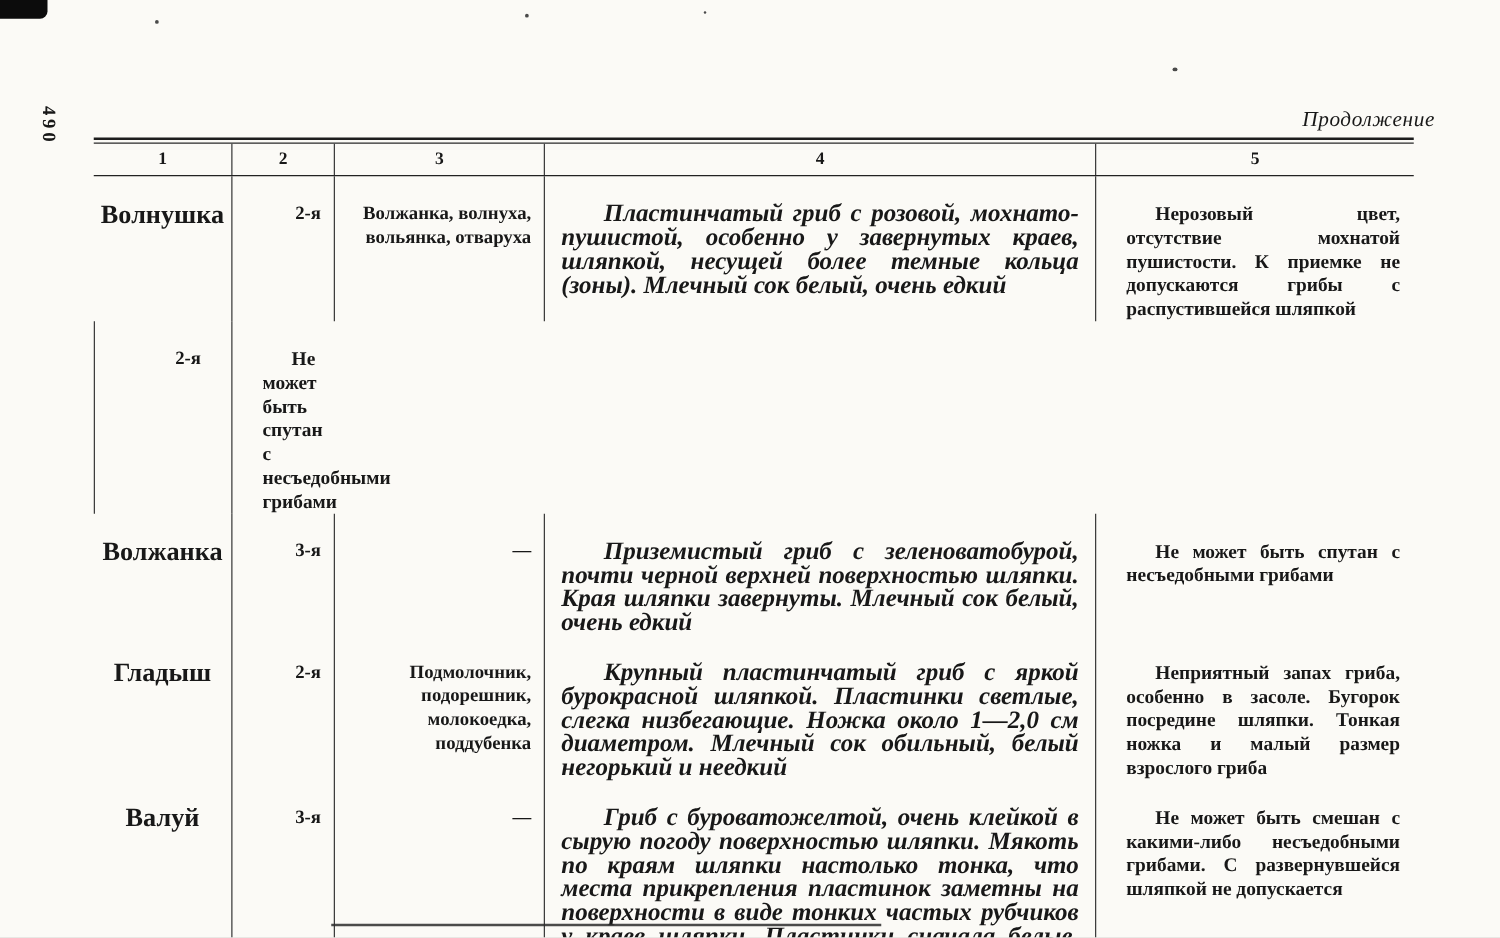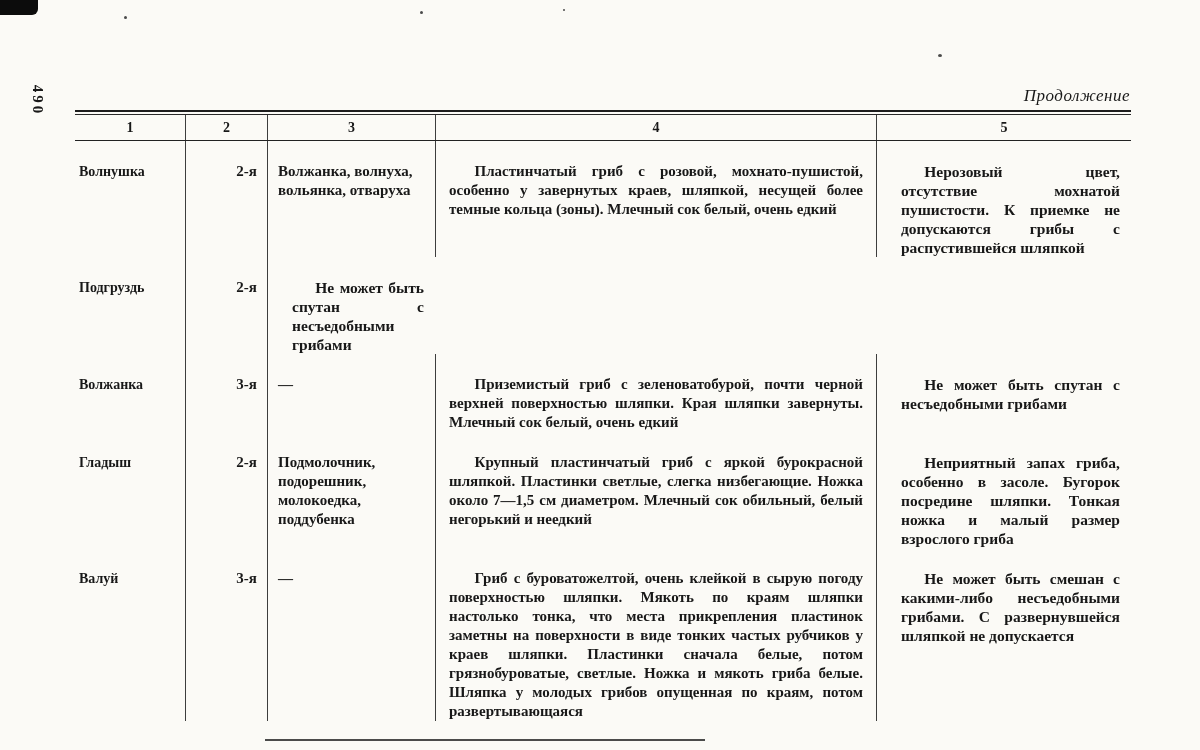--- a/index.html
+++ b/index.html
@@ -21,21 +21,21 @@
   .speck.s3 { left:938px; top:54px; width:4px; height:3px; }
   .speck.s4 { left:563px; top:9px;  width:2px; height:2px; }
 
   .page-number {
     position:absolute; left:22px; top:92px;
     transform:rotate(90deg); transform-origin:center;
     font-size:15px; font-weight:bold; letter-spacing:3px;
   }
 
   .continuation {
-    position:absolute; right:70px; top:86px;
+    position:absolute; right:52px; top:86px;
     font-style:italic; font-size:17px; letter-spacing:0.5px;
   }
 
   .table-wrap {
     position:absolute; left:75px; top:110px; width:1056px;
   }
 
   .top-rule {
     height:2px;
     border-top:2.5px solid #1d1d1d;
@@ -51,24 +51,24 @@
   .thead { border-bottom:1.5px solid #222; }
   .thead .cell {
     text-align:center; font-weight:bold; font-size:14px;
     line-height:25px; height:25px;
   }
 
   .cell { box-sizing:border-box; }
   .c2, .c3, .c4, .c5 { border-left:1px solid #3d3d3d; }
 
   .trow .cell { padding-top:21px; line-height:19px; font-weight:bold;padding-left:40px; }
-  .trow .c1 { text-align:left; font-size:14px; padding-left:4px; padding-right:4px; }
+  .trow .c1 { text-align:center; font-size:21px; padding-left:4px; padding-right:4px; }
   .trow .c2 { text-align:center; font-size:15px; }
-  .trow .c3 { text-align:left; font-size:15px; padding-left:10px; padding-right:10px; }
-  .trow .c4 { text-align:justify; font-size:15px; padding-left:13px; padding-right:13px; text-indent:1.7em; }
+  .trow .c3 { text-align:right; font-size:15px; padding-left:10px; padding-right:10px; }
+  .trow .c4 { text-align:justify; font-size:20px; padding-left:13px; padding-right:13px; text-indent:1.7em;font-style:italic; }
   .trow .c5 { text-align:justify; font-size:15.5px; padding-left:24px; padding-right:11px; text-indent:1.5em; }
 
   .bottom-rule {
     position:absolute; left:265px; top:739px; width:440px; height:2px;
     background:#2c2c2c; opacity:.85;
   }
 </style>
 </head>
 <body>
 
@@ -98,38 +98,37 @@
     <div>
   <div class="trow">
     <div class="cell c1">Волнушка</div>
     <div class="cell c2">2-я</div>
     <div class="cell c3">Волжанка, волнуха, вольянка, отваруха</div>
     <div class="cell c4">Пластинчатый гриб с розовой, мохнато-пушистой, особенно у завернутых краев, шляпкой, несущей более темные кольца (зоны). Млечный сок белый, очень едкий</div>
     <div class="cell c5">Нерозовый цвет, отсутствие мохнатой пушистости. К приемке не допускаются грибы с распустившейся шляпкой</div>
   </div>
 
   <div class="trow">
-    <div class="cell c1">Подгруздь</div>
     <div class="cell c2">2-я</div>
     <div class="cell c5">Не может быть спутан с несъедобными грибами</div>
   </div>
 
   <div class="trow">
     <div class="cell c1">Волжанка</div>
     <div class="cell c2">3-я</div>
     <div class="cell c3">—</div>
     <div class="cell c4">Приземистый гриб с зеленоватобурой, почти черной верхней поверхностью шляпки. Края шляпки завернуты. Млечный сок белый, очень едкий</div>
     <div class="cell c5">Не может быть спутан с несъедобными грибами</div>
   </div>
 
   <div class="trow">
     <div class="cell c1">Гладыш</div>
     <div class="cell c2">2-я</div>
     <div class="cell c3">Подмолочник, подорешник, молокоедка, поддубенка</div>
-    <div class="cell c4">Крупный пластинчатый гриб с яркой бурокрасной шляпкой. Пластинки светлые, слегка низбегающие. Ножка около 7—1,5 см диаметром. Млечный сок обильный, белый негорький и неедкий</div>
+    <div class="cell c4">Крупный пластинчатый гриб с яркой бурокрасной шляпкой. Пластинки светлые, слегка низбегающие. Ножка около 1—2,0 см диаметром. Млечный сок обильный, белый негорький и неедкий</div>
     <div class="cell c5">Неприятный запах гриба, особенно в засоле. Бугорок посредине шляпки. Тонкая ножка и малый размер взрослого гриба</div>
   </div>
 
   <div class="trow">
     <div class="cell c1">Валуй</div>
     <div class="cell c2">3-я</div>
     <div class="cell c3">—</div>
     <div class="cell c4">Гриб с буроватожелтой, очень клейкой в сырую погоду поверхностью шляпки. Мякоть по краям шляпки настолько тонка, что места прикрепления пластинок заметны на поверхности в виде тонких частых рубчиков у краев шляпки. Пластинки сначала белые, потом грязнобуроватые, светлые. Ножка и мякоть гриба белые. Шляпка у молодых грибов опущенная по краям, потом развертывающаяся</div>
     <div class="cell c5">Не может быть смешан с какими-либо несъедобными грибами. С развернувшейся шляпкой не допускается</div>
   </div>

